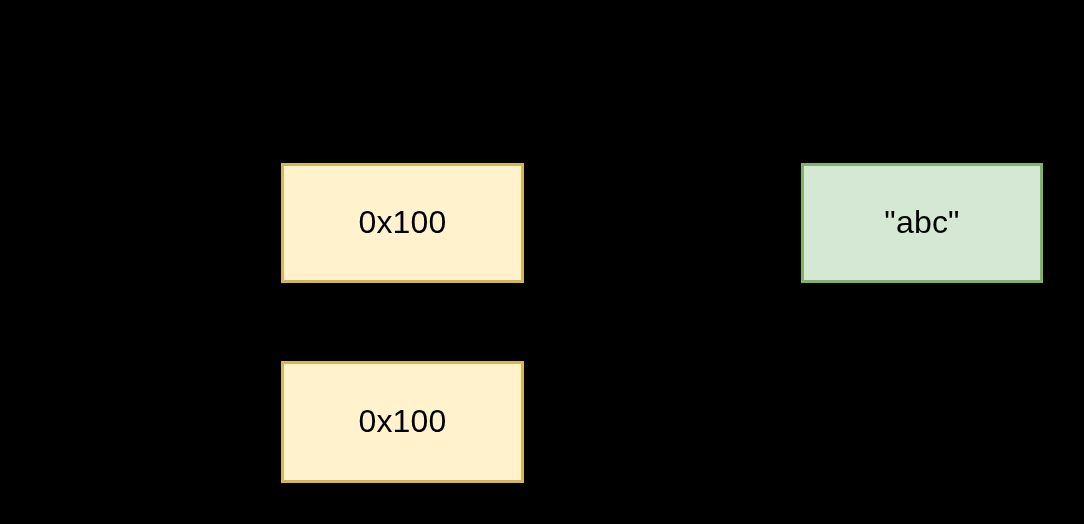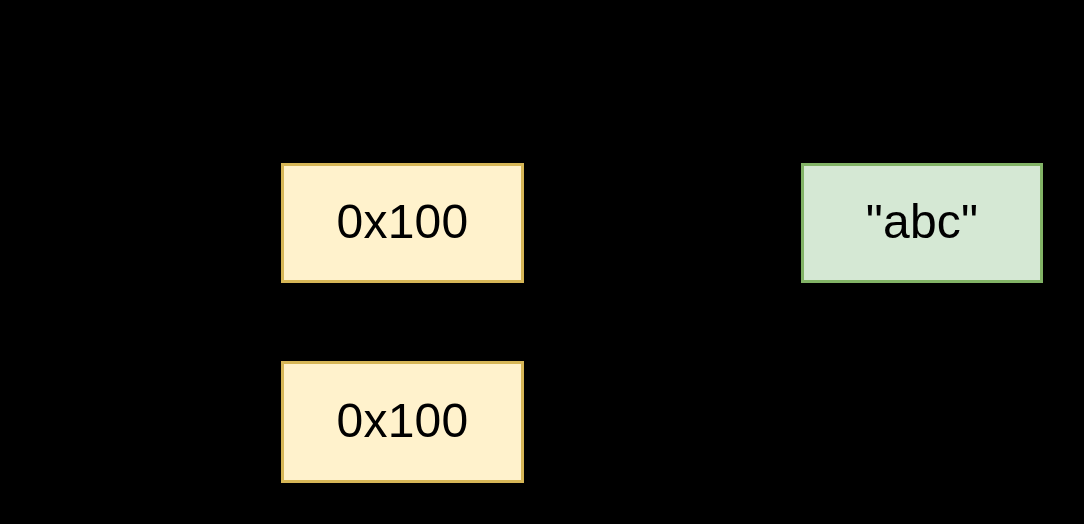--- a/index.html
+++ b/index.html
@@ -20,21 +20,21 @@
   }
   .node {
     position: absolute;
     box-sizing: border-box;
     display: flex;
     align-items: center;
     justify-content: center;
     border-style: solid;
     border-width: 3px;
     color: #000000;
-    font-size: 48px;
+    font-size: 32px;
     line-height: 1;
     letter-spacing: 0.2px;
     white-space: nowrap;
     user-select: none;
   }
   .node-label {
     display: block;
     transform: translateY(-1px);
   }
   .node-pointer-top {

